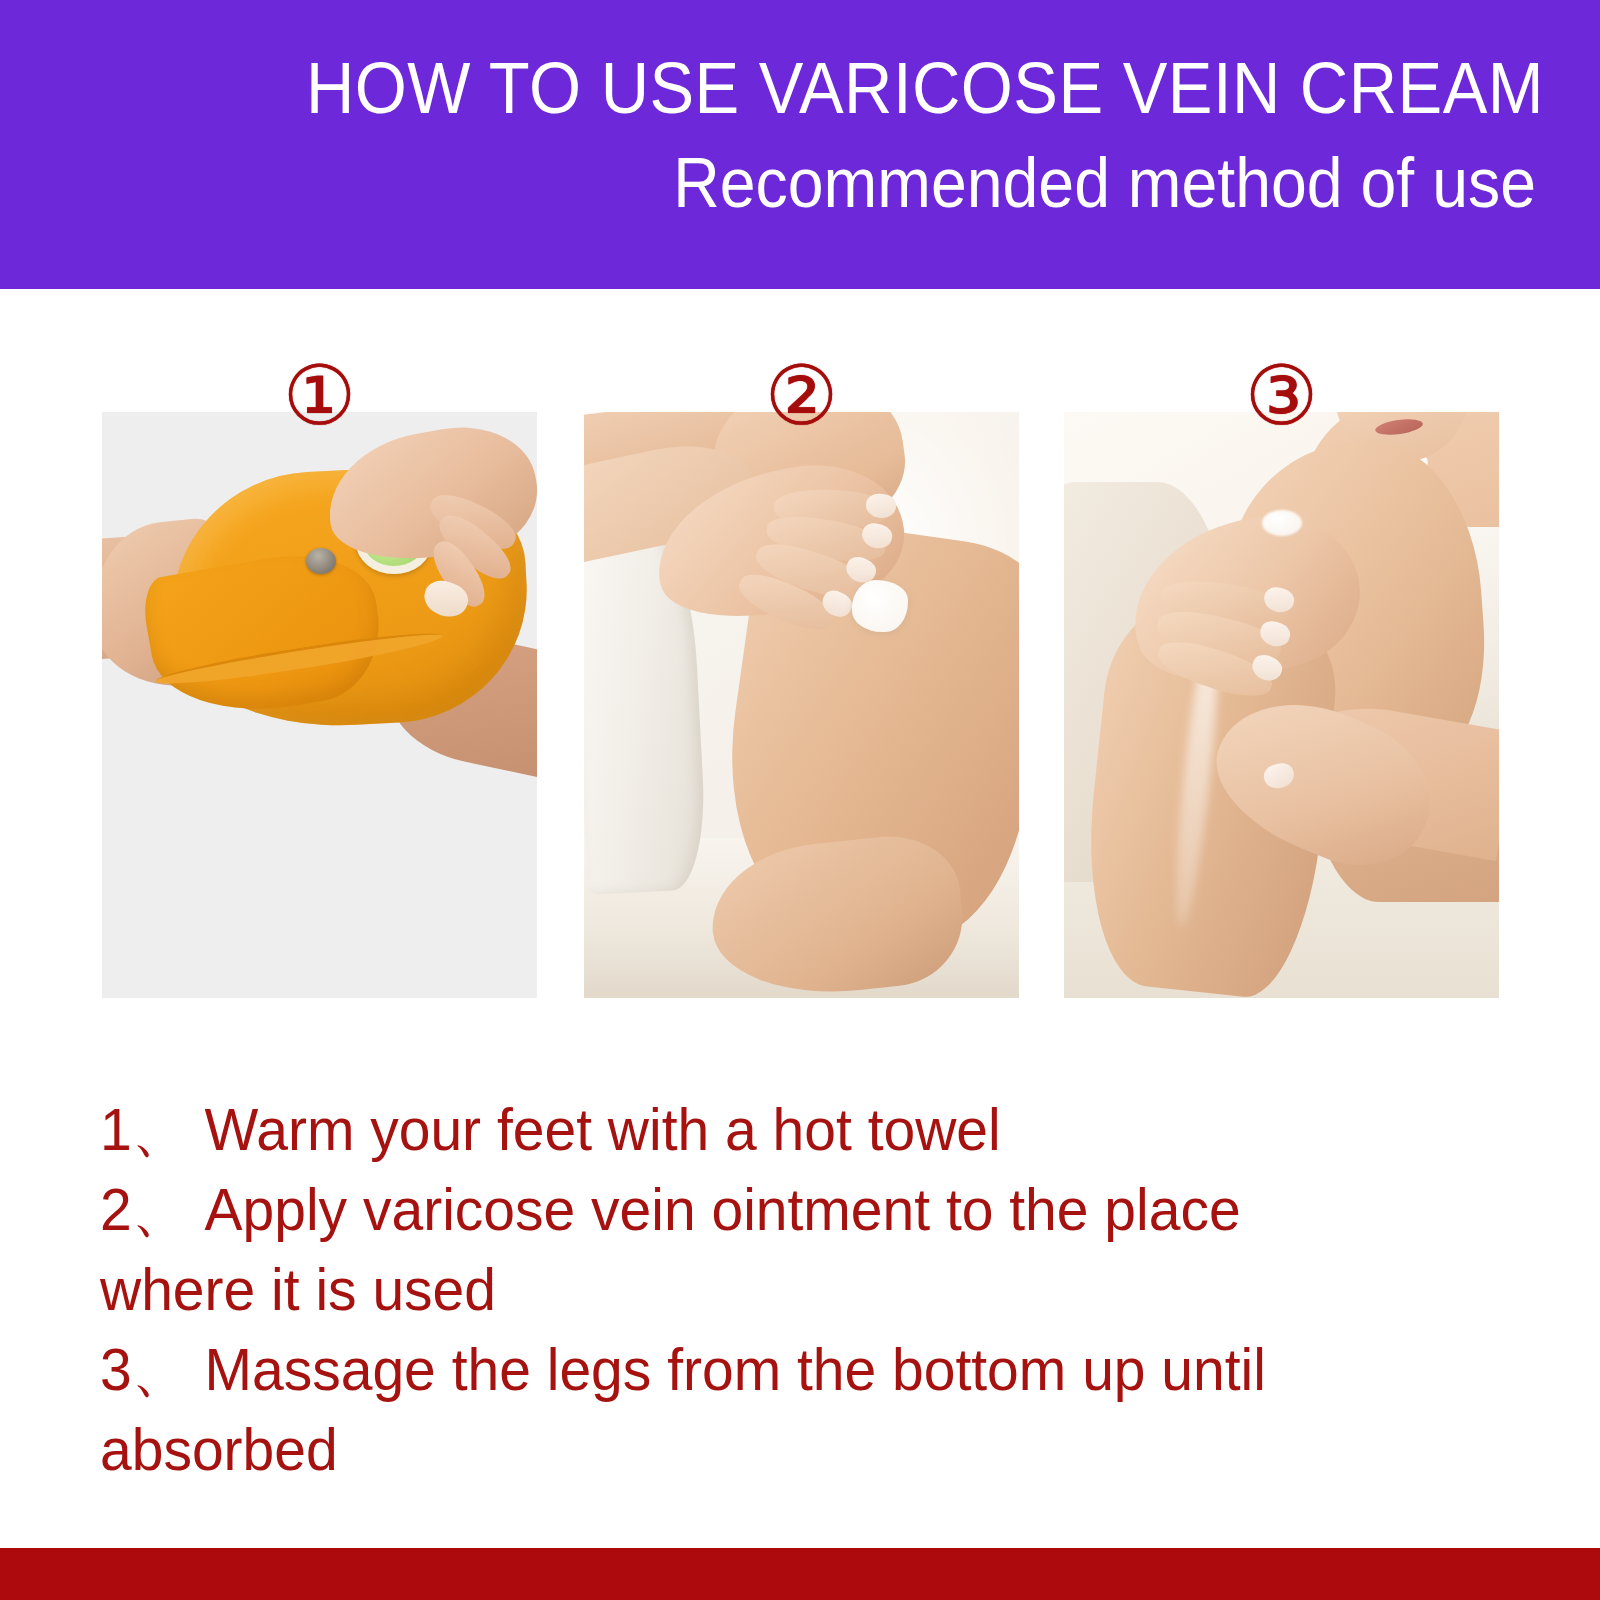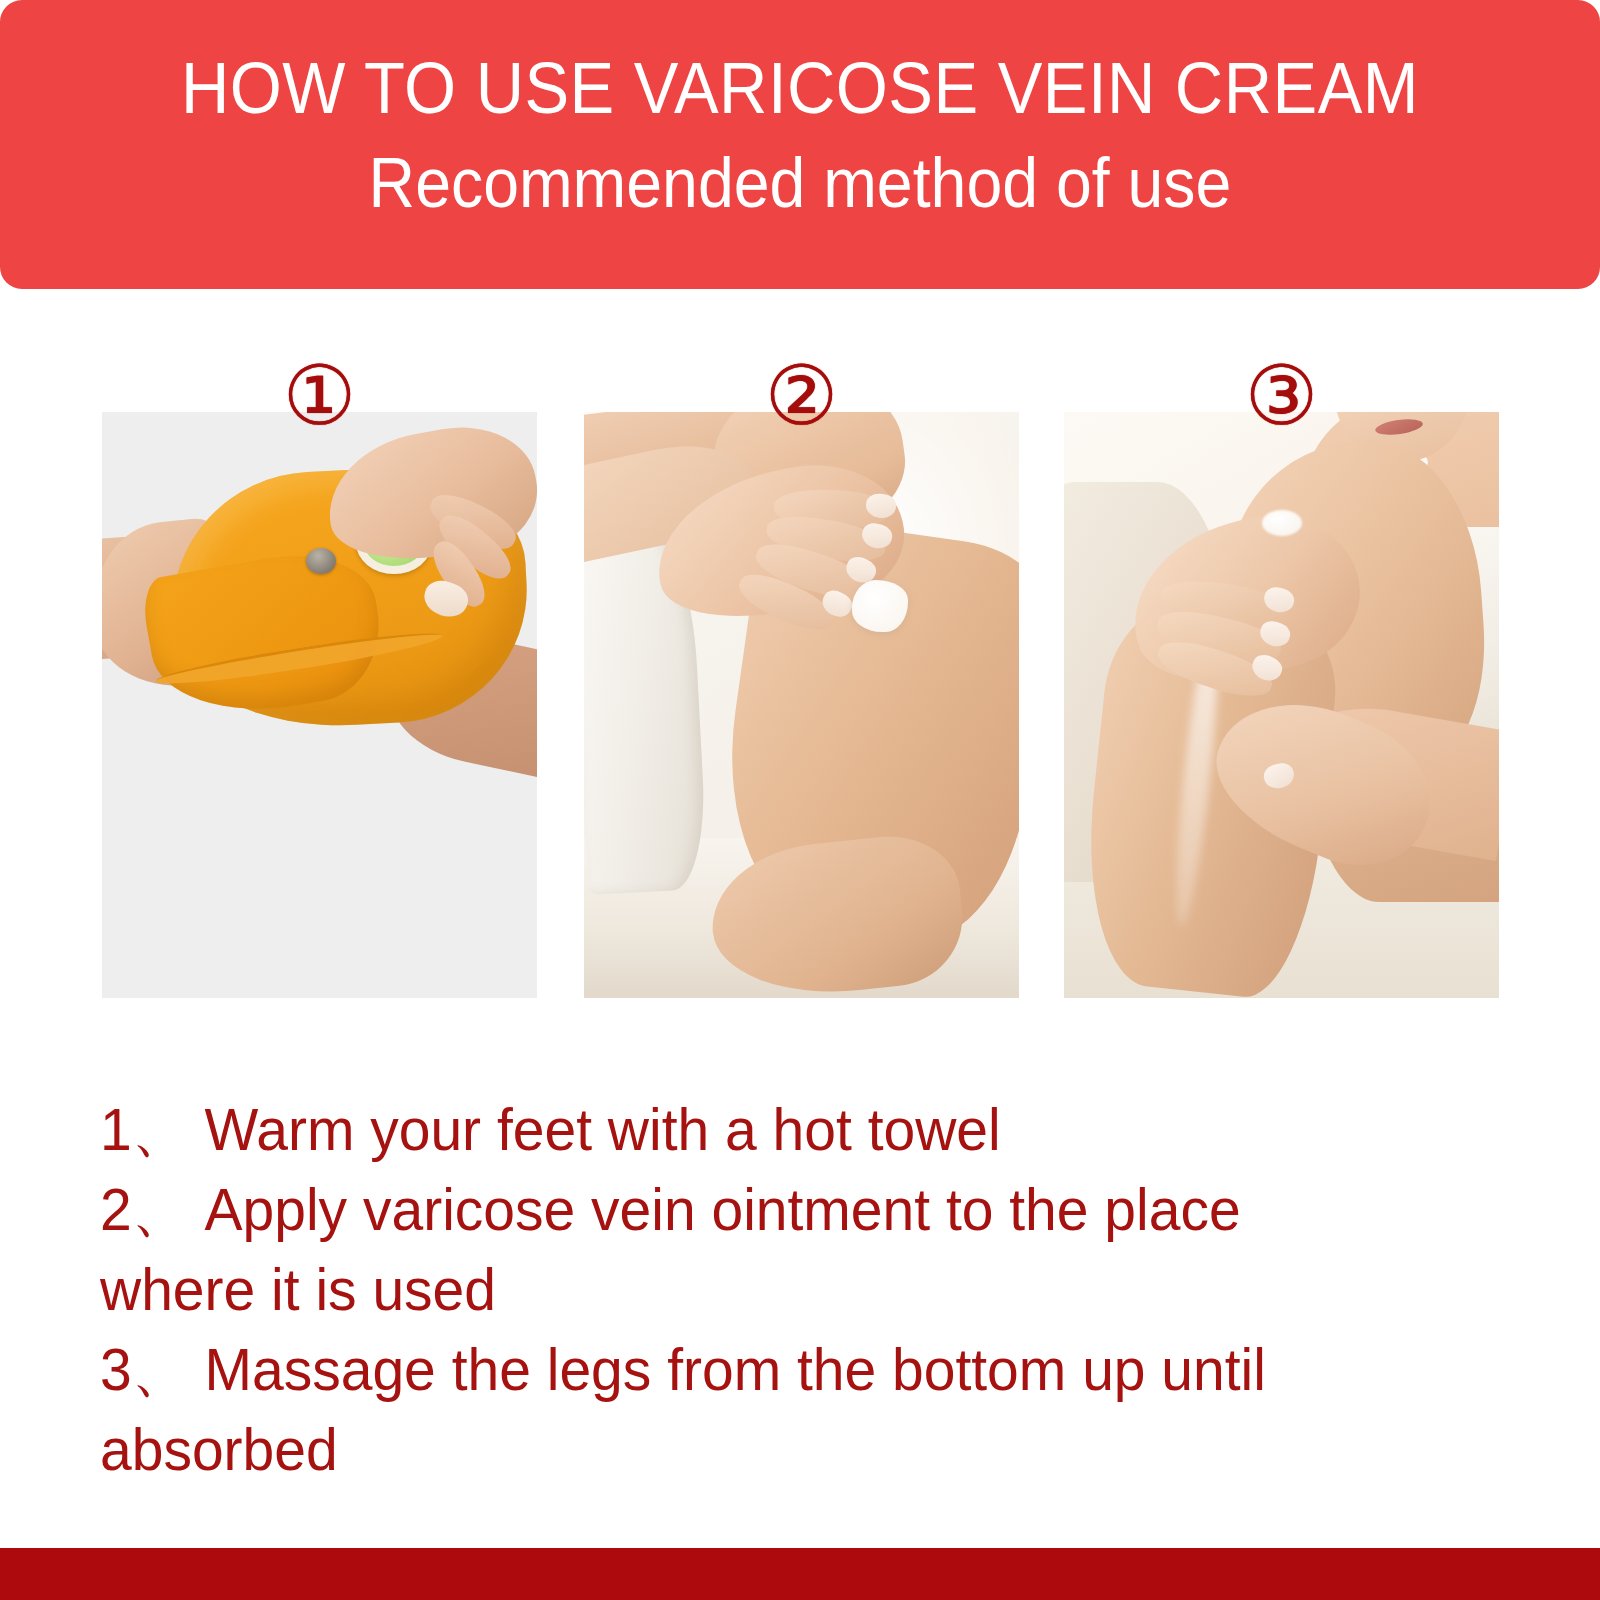--- a/index.html
+++ b/index.html
@@ -15,24 +15,23 @@
     position: relative;
   }
 
   
   #header-band {
     position: absolute;
     left: 0;
     top: 0;
     width: 1600px;
     height: 289px;
-    background: #ef4444;
-    text-align: center;
+    background: #6d28d9;
+    text-align: right;
     box-sizing: border-box;
-    border-radius: 22px;
   }
   #main-title {
     position: absolute;
     left: 0;
     top: 52px;
     width: 1600px;
     color: #ffffff;
     font-family: "Liberation Sans Narrow", "Liberation Sans", sans-serif;
     font-size: 72px;
     font-weight: 400;

